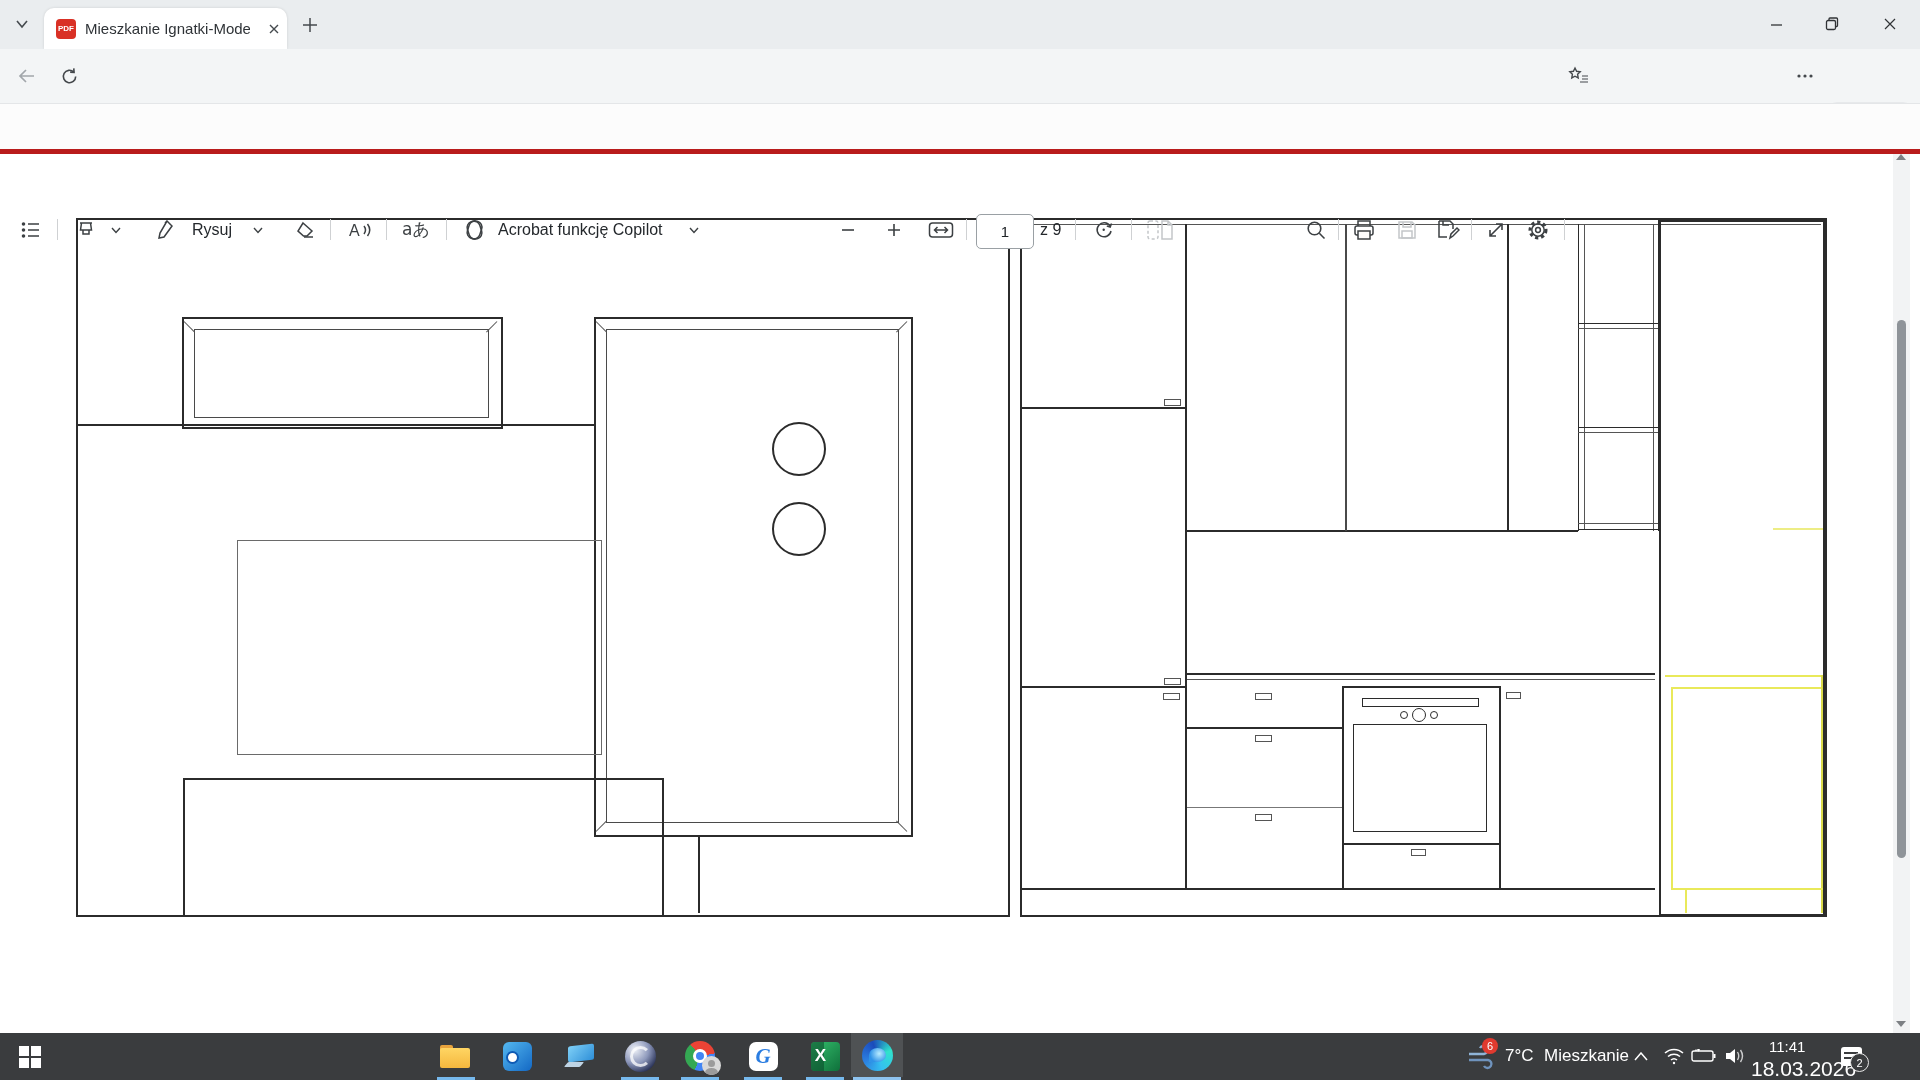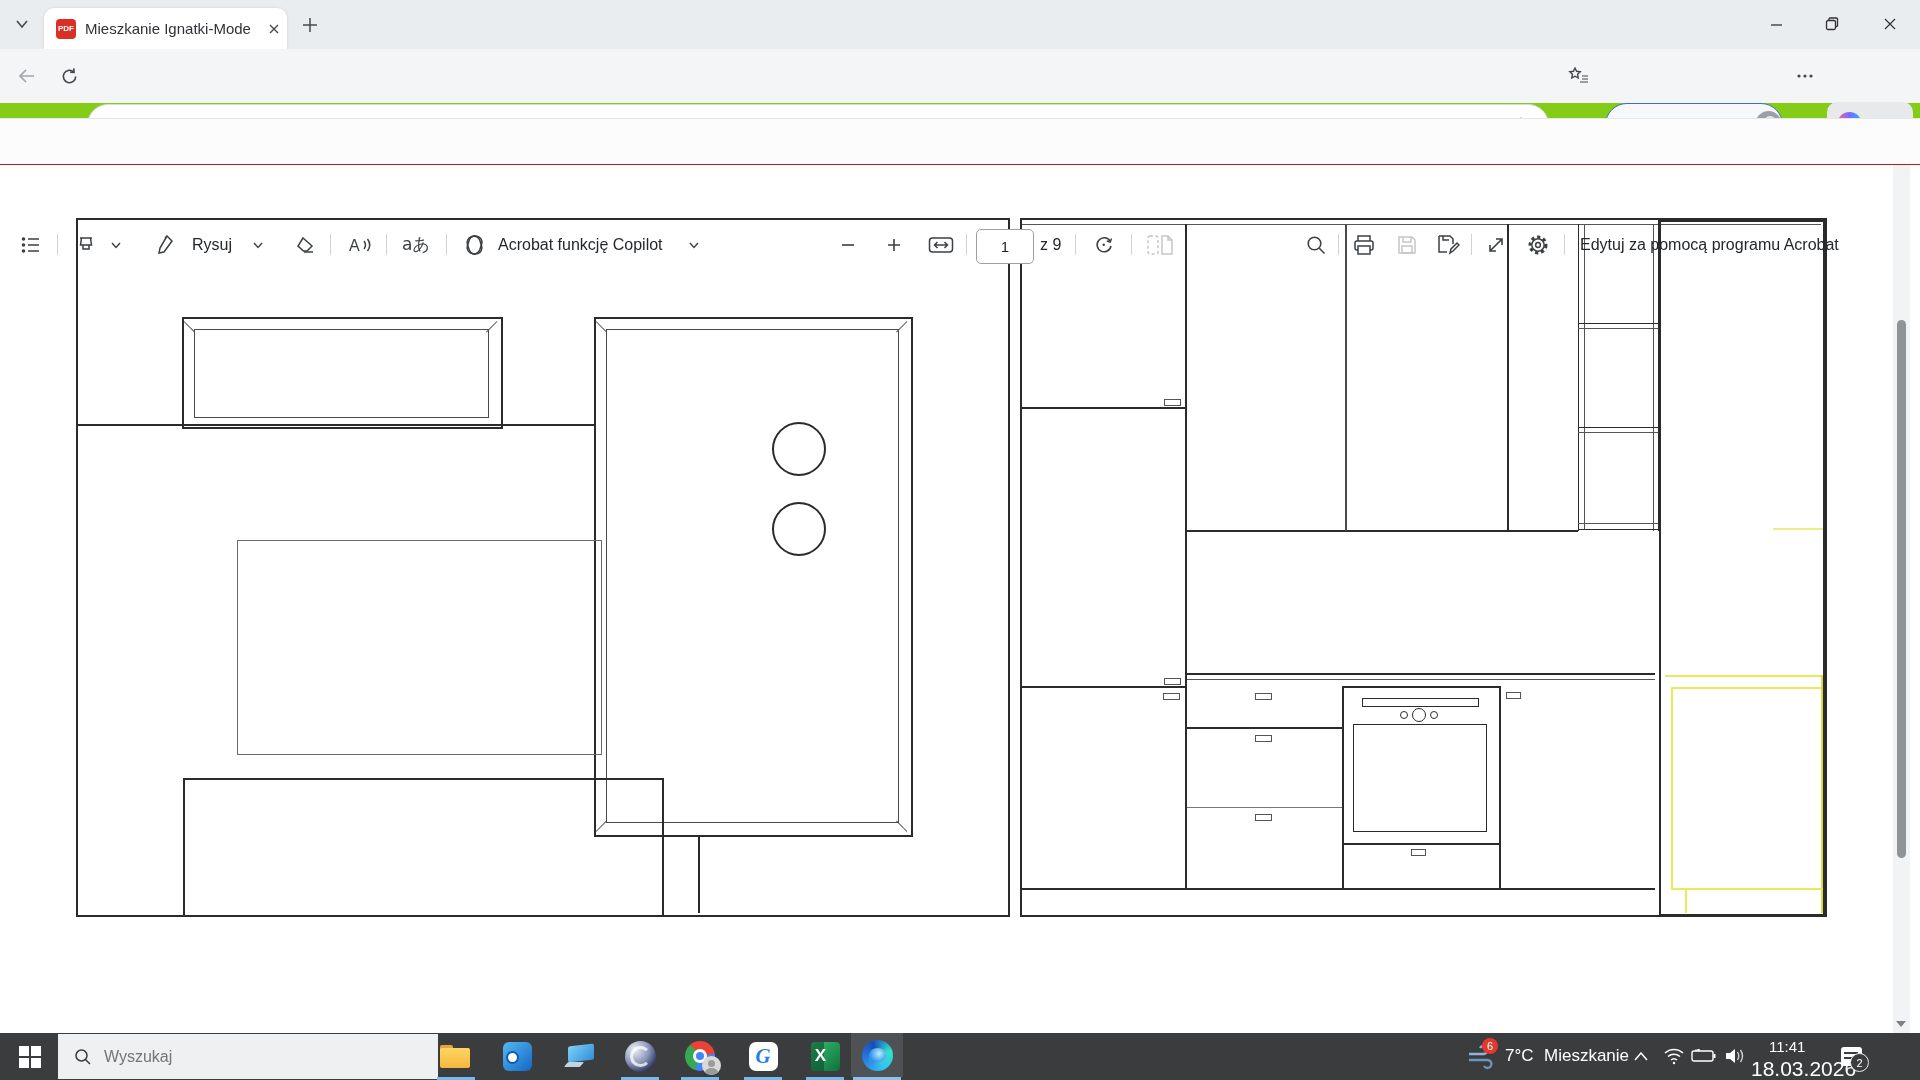--- a/index.html
+++ b/index.html
@@ -1,16 +1,16 @@
 <!DOCTYPE html>
 <html><head>
 <meta charset="utf-8">
 <style>
   html,body{margin:0;padding:0;background:#dcdcdc;}
-  #root{position:relative;width:1920px;height:1080px;overflow:hidden;background:#84cc16;
+  #root{position:relative;width:1920px;height:1080px;overflow:hidden;background:#bef264;
         font-family:"Liberation Sans",sans-serif;color:#1f1f1f;}
   .abs{position:absolute;}
   
   #titlebar{position:absolute;left:0;top:0;width:1920px;height:49px;background:#eaedef;}
   #tab{position:absolute;left:44px;top:8px;width:243px;height:41px;background:#fff;
        border-radius:10px 10px 0 0;box-shadow:0 0 3px rgba(0,0,0,.12);display:flex;align-items:center;}
   .pdfbadge{width:20px;height:20px;background:#d93025;border-radius:4px;margin-left:12px;
        color:#fff;font-size:8px;font-weight:bold;display:flex;align-items:center;justify-content:center;}
   #tabtitle{font-size:15px;color:#2f3337;margin-left:9px;white-space:nowrap;overflow:hidden;max-width:165px;}
   .glyphbtn{color:#454a4e;display:flex;align-items:center;justify-content:center;}
@@ -24,22 +24,22 @@
   #verifytext{color:#2160c4;font-size:15px;margin-left:15px;white-space:nowrap;}
   .avatar{width:30px;height:30px;border-radius:50%;background:#9aa0a6;position:relative;overflow:hidden;margin-left:8px;}
   .avatar:before{content:"";position:absolute;left:9px;top:5px;width:12px;height:12px;border-radius:50%;background:#e8eaed;}
   .avatar:after{content:"";position:absolute;left:4px;top:18px;width:22px;height:14px;border-radius:50%;background:#e8eaed;}
   #chatbtn{position:absolute;left:1827px;top:53px;width:86px;height:45px;background:#e7e9eb;border-radius:10px;
        display:flex;align-items:center;justify-content:center;gap:7px;}
   .copilot-ball{width:25px;height:25px;border-radius:50%;
        background:conic-gradient(#7a6bff,#1fb8fd,#19e3b1,#ffd83d,#ff5f8f,#7a6bff);}
   #chatlabel{font-size:17px;color:#1f2328;}
   
-  #pdftoolbar{position:absolute;left:0;top:118px;width:1920px;height:45px;background:#fcfcfc;
-       border-top:1px solid #e4e6e8;border-bottom:1px solid #b91c1c;}
+  #pdftoolbar{position:absolute;left:0;top:103px;width:1920px;height:45px;background:#fcfcfc;
+       border-top:1px solid #e4e6e8;border-bottom:5px solid #b91c1c;}
   .titem{position:absolute;top:104px;height:43px;display:flex;align-items:center;}
   .tdiv{position:absolute;top:115px;width:1px;height:21px;background:#cfd1d3;}
   .tlabel{font-size:16px;color:#24282c;white-space:nowrap;}
   #pagebox{position:absolute;left:976px;top:110px;width:52px;height:31px;border:1px solid #9aa0a4;
        border-radius:5px;text-align:center;font-size:15px;color:#202428;background:#fff;
        font-family:"Liberation Sans",sans-serif;}
   
   #canvas{position:absolute;left:0;top:148px;width:1920px;height:885px;background:#ffffff;}
   .rc{position:absolute;background:transparent;}
   .ln{position:absolute;}
@@ -413,41 +413,31 @@
         </svg>
     </div>
     <div class="titem" style="left:1526px;">
       <svg width="24" height="24" viewBox="0 0 24 24" fill="none" stroke="#3c4043">
           <circle cx="12" cy="12" r="8" stroke-width="3" stroke-dasharray="3.2 2.9"></circle>
           <circle cx="12" cy="12" r="6.2" stroke-width="1.5"></circle>
           <circle cx="12" cy="12" r="2.4" stroke-width="1.5"></circle>
         </svg>
     </div>
     <div class="tdiv" style="left:1564px;"></div>
-    <div class="titem" style="left:1580px;">
-        <span class="tlabel">Edytuj za pomocą programu Acrobat</span>
-      </div>
   </div>
 
   <div id="taskbar">
     <div class="abs" style="left:10px;top:0;width:40px;height:47px;display:flex;align-items:center;justify-content:center;">
       <div class="winlogo">
           <div></div>
           <div></div>
           <div></div>
           <div></div>
         </div>
     </div>
-    <div id="tsearch">
-      <svg style="margin:0 10px 0 16px" width="18" height="18" viewBox="0 0 18 18" fill="none" stroke="#3b3b3b" stroke-width="1.5">
-          <circle cx="7.5" cy="7.5" r="5.5"></circle>
-          <path d="M11.7,11.7 L16,16"></path>
-        </svg>
-      <input placeholder="Wyszukaj" style="">
-    </div>
     <div class="tbicon" style="left:439px;">
         <div class="folder"></div>
       </div>
     <div class="tbicon" style="left:501px;">
         <div class="outlook"></div>
       </div>
     <div class="tbicon" style="left:564px;">
         <div class="monitor"></div>
       </div>
     <div class="tbicon" style="left:624px;">

